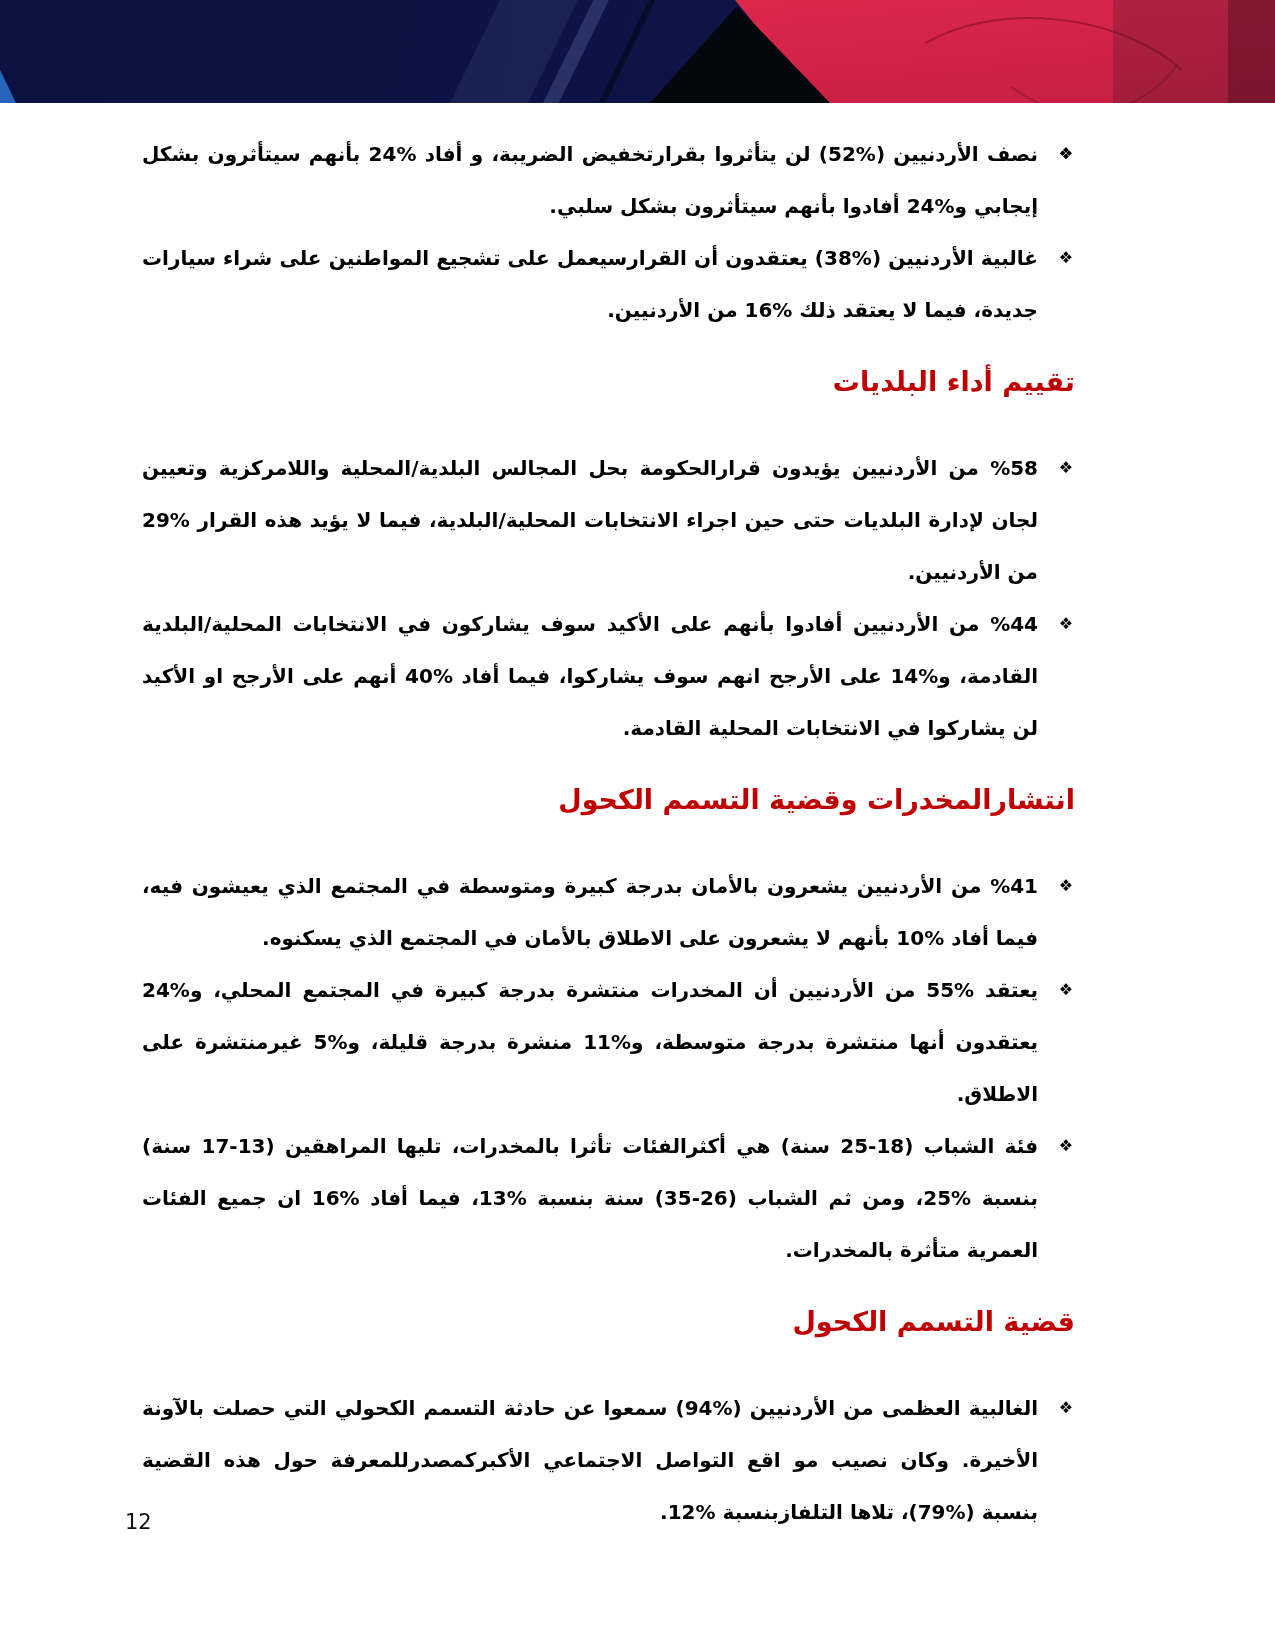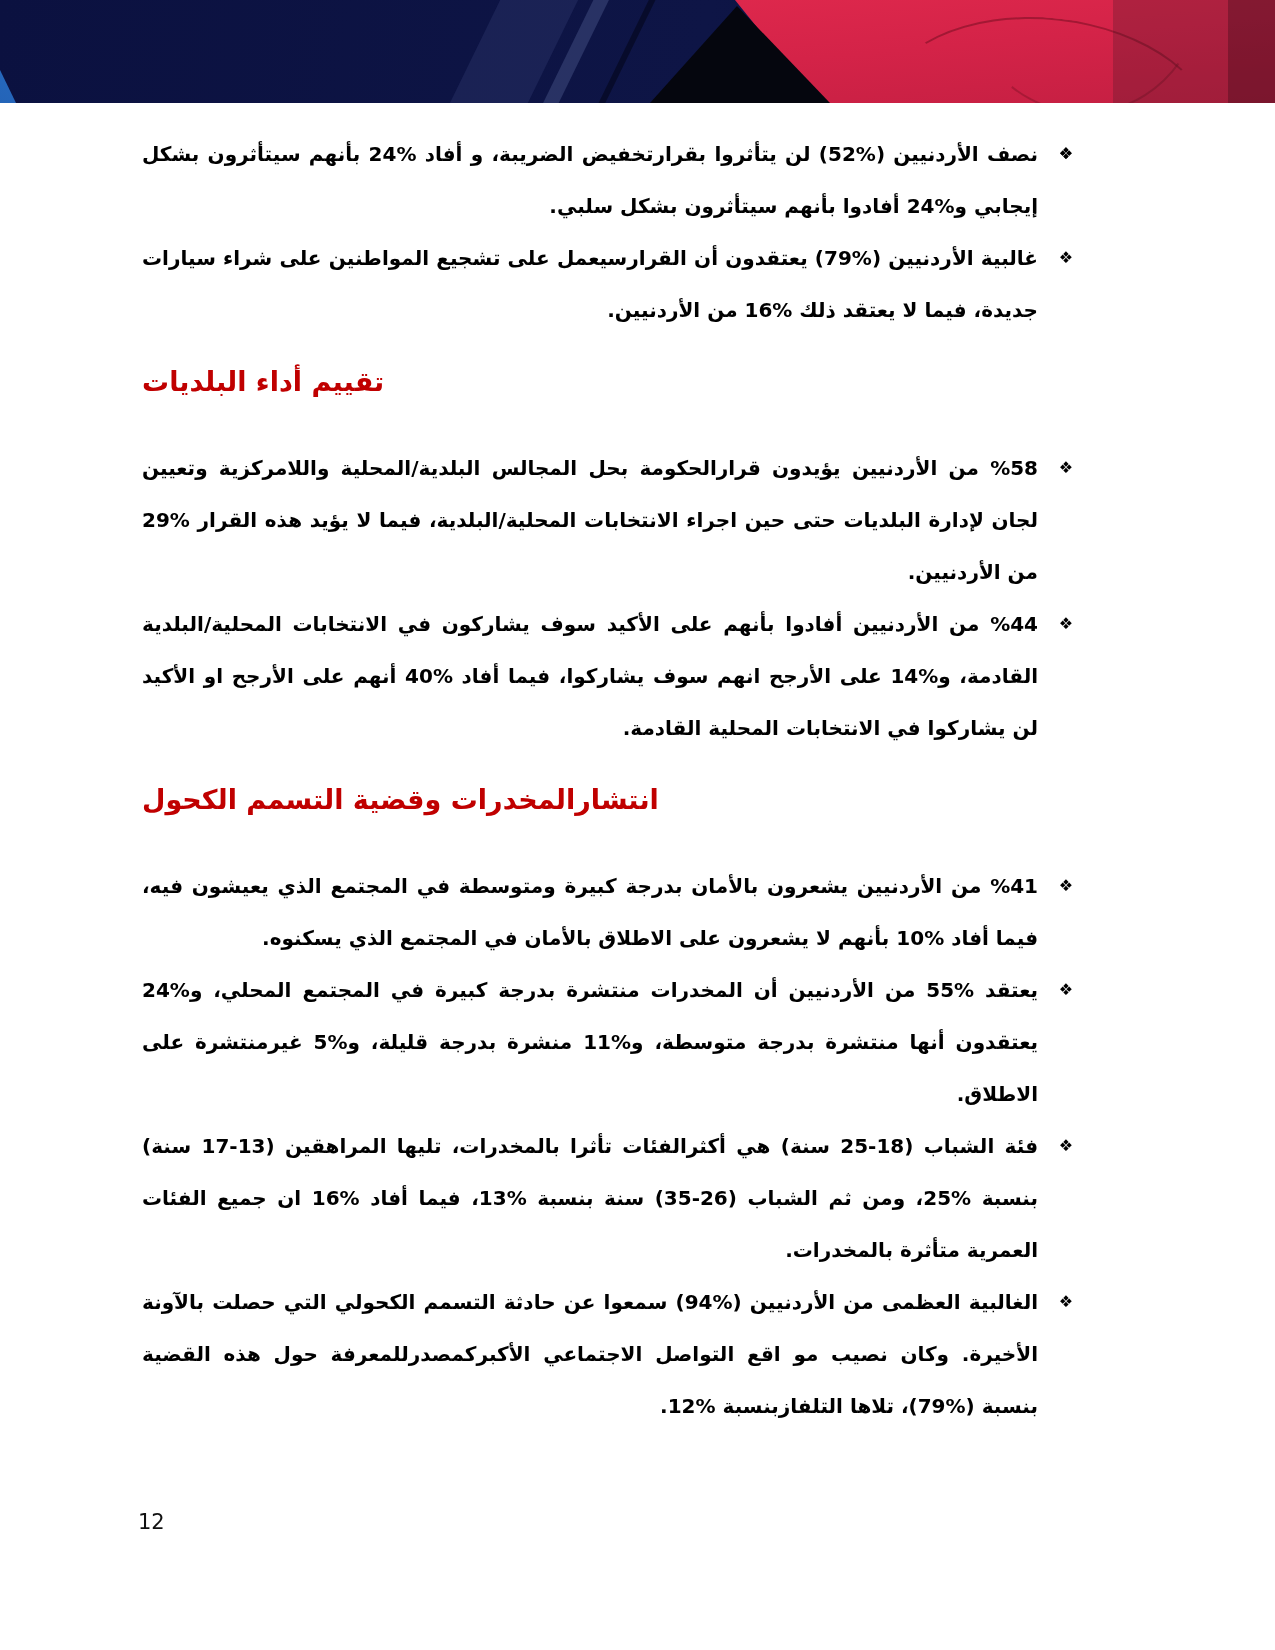--- a/index.html
+++ b/index.html
@@ -73,24 +73,24 @@
   }
   ul.bullets .marker {
     position:absolute; right:2px; top:0;
     font-size:16px; line-height:52px; color:#000;
   }
   h2.section-heading {
     margin:26px 0 40px 0;
     color:#C00000;
     font-size:27px; font-weight:bold;
     line-height:40px;
-    text-align:left;
+    text-align:right;
   }
   .page-number {
-    position:absolute; left:138px; top:1510px;
+    position:absolute; left:125px; top:1510px;
     font-size:21px; color:#111; direction:ltr;
   }
 </style>
 </head>
 <body>
 
 <div class="page">
 
   <div class="banner">
     <div class="streak s1"></div>
@@ -111,21 +111,21 @@
     <ul class="bullets">
       <li>
         <span class="marker">❖</span>
       </li>
       <li>
         <span class="marker">❖</span>
         <span>نصف الأردنيين (%52) لن يتأثروا بقرارتخفيض الضريبة، و أفاد %24 بأنهم سيتأثرون بشكل إيجابي و%24 أفادوا بأنهم سيتأثرون بشكل سلبي.</span>
       </li>
       <li>
         <span class="marker">❖</span>
-        <span>غالبية الأردنيين (%79) يعتقدون أن القرارسيعمل على تشجيع المواطنين على شراء سيارات جديدة، فيما لا يعتقد ذلك %16 من الأردنيين.</span>
+        <span>غالبية الأردنيين (%38) يعتقدون أن القرارسيعمل على تشجيع المواطنين على شراء سيارات جديدة، فيما لا يعتقد ذلك %16 من الأردنيين.</span>
       </li>
     </ul>
 
     <h2 class="section-heading">تقييم أداء البلديات</h2>
 
     <ul class="bullets">
       <li>
         <span class="marker">❖</span>
         <span>%58 من الأردنيين يؤيدون قرارالحكومة بحل المجالس البلدية/المحلية واللامركزية وتعيين لجان لإدارة البلديات حتى حين اجراء الانتخابات المحلية/البلدية، فيما لا يؤيد هذه القرار %29 من الأردنيين.</span>
       </li>
@@ -145,20 +145,21 @@
       <li>
         <span class="marker">❖</span>
         <span>يعتقد %55 من الأردنيين أن المخدرات منتشرة بدرجة كبيرة في المجتمع المحلي، و%24 يعتقدون أنها منتشرة بدرجة متوسطة، و%11 منشرة بدرجة قليلة، و%5 غيرمنتشرة على الاطلاق.</span>
       </li>
       <li>
         <span class="marker">❖</span>
         <span>فئة الشباب (18-25 سنة) هي أكثرالفئات تأثرا بالمخدرات، تليها المراهقين (13-17 سنة) بنسبة %25، ومن ثم الشباب (26-35) سنة بنسبة %13، فيما أفاد %16 ان جميع الفئات العمرية متأثرة بالمخدرات.</span>
       </li>
     </ul>
 
+    <h2 class="section-heading">قضية التسمم الكحول</h2>
 
     <ul class="bullets">
       <li>
         <span class="marker">❖</span>
         <span>الغالبية العظمى من الأردنيين (%94) سمعوا عن حادثة التسمم الكحولي التي حصلت بالآونة الأخيرة. وكان نصيب مو اقع التواصل الاجتماعي الأكبركمصدرللمعرفة حول هذه القضية بنسبة (%79)، تلاها التلفازبنسبة %12.</span>
       </li>
     </ul>
 
   </div>
 

